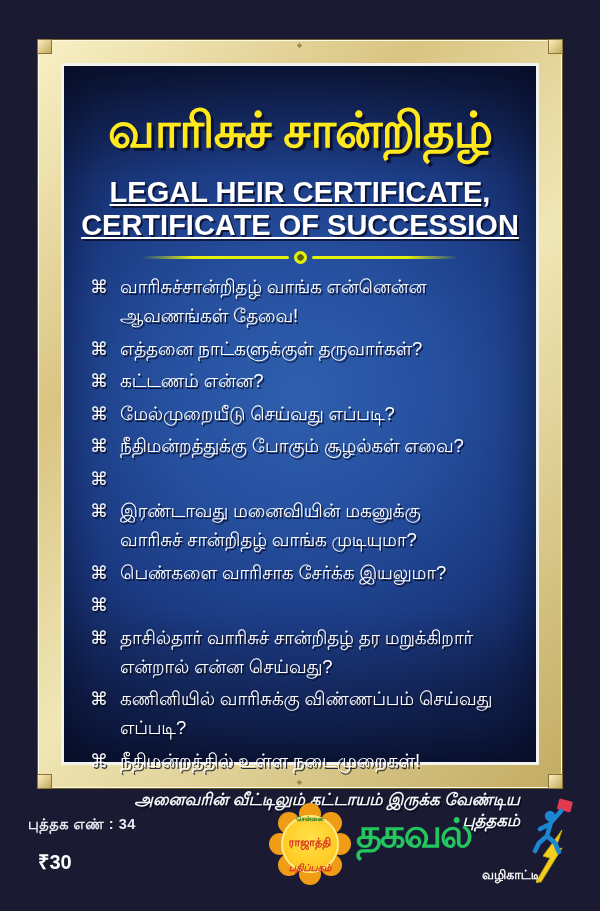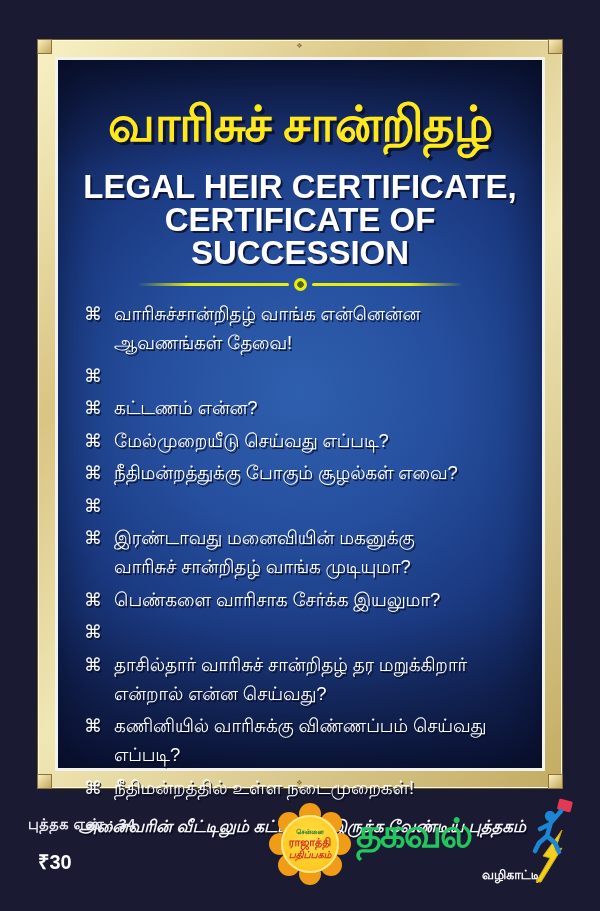--- a/index.html
+++ b/index.html
@@ -7,21 +7,21 @@
     width:600px;height:911px;position:relative;overflow:hidden;
     background:#1a1a32;
     font-family:"Liberation Sans", sans-serif;
   }
   
   .frame{
     position:absolute;left:38px;top:40px;width:524px;height:748px;
     box-sizing:border-box;
     background:linear-gradient(135deg,#f8f1c6 0%,#d9c482 30%,#f0e7b6 55%,#c3ab62 100%);
     box-shadow:0 0 0 1px #6b5a2a, inset 0 0 0 1px #fffbe0;
-    padding:17px;
+    padding:23px;
   }
   .corner{
     position:absolute;width:15px;height:15px;
     background:linear-gradient(135deg,#fff3c8,#bfa455);
     box-shadow:inset 0 0 0 1px #8a743a;
   }
   .corner.tl{left:-1px;top:-1px}.corner.tr{right:-1px;top:-1px}
   .corner.bl{left:-1px;bottom:-1px}.corner.br{right:-1px;bottom:-1px}
   .frame-ornament{
     position:absolute;left:50%;transform:translateX(-50%);
@@ -45,23 +45,24 @@
   }
   .main-title{
     text-align:center;
     font-size:49px;font-weight:bold;color:#ffe91c;
     white-space:nowrap;letter-spacing:-1px;
     text-shadow:3px 3px 0 rgba(10,14,40,.85);
     margin-top:10px;line-height:72px;
   }
   .subtitle{
     text-align:center;color:#ffffff;font-weight:bold;
-    font-size:33px;line-height:33px;letter-spacing:0px;
+    font-size:29px;line-height:33px;letter-spacing:0px;
     text-shadow:2px 2px 0 rgba(10,14,40,.8);
     margin-top:10px;
+    text-decoration:underline;
   }
   .divider{
     display:flex;align-items:center;justify-content:center;
     width:72%;margin:9px auto 4px auto;
   }
   .divider .line{flex:1;height:3px;border-radius:2px;}
   .divider .line.left{background:linear-gradient(90deg, rgba(230,239,10,0), #e6ef0a 35%, #e6ef0a);}
   .divider .line.right{background:linear-gradient(270deg, rgba(230,239,10,0), #e6ef0a 35%, #e6ef0a);}
   .divider .dot{
     width:13px;height:13px;border-radius:50%;margin:0 5px;
@@ -104,22 +105,23 @@
     background:#f09c16;
     box-shadow:
       0 -30px 0 #f09c16, 21px -21px 0 #f09c16, 30px 0 0 #f09c16,
       21px 21px 0 #f09c16, 0 30px 0 #f09c16, -21px 21px 0 #f09c16,
       -30px 0 0 #f09c16, -21px -21px 0 #f09c16;
   }
   .seal .inner{
     position:absolute;left:13px;top:13px;width:58px;height:58px;border-radius:50%;
     background:radial-gradient(circle at 50% 40%, #ffe14a 0%, #ffcc25 60%, #f7b51e 100%);
     box-shadow:inset 0 0 0 2px #fce98a;
-    display:flex;flex-direction:column;align-items:center;justify-content:center;
+    display:flex;flex-direction:column;align-items:center;justify-content:flex-start;
     text-align:center;
+    gap:13px;
   }
   .seal-line1{font-size:6.5px;font-weight:bold;color:#1b7a2a;line-height:8px;}
   .seal-line2{font-size:11px;font-weight:bold;color:#d42b1e;line-height:13px;}
   .seal-line3{font-size:9.5px;font-weight:bold;color:#d42b1e;line-height:12px;font-style:italic;}
   .brand{
     position:absolute;left:356px;top:2px;
     color:#22c55e;font-size:40px;font-weight:bold;letter-spacing:-2px;
     line-height:78px;white-space:nowrap;
   }
   .brand-sub{
@@ -154,20 +156,21 @@
         <div class="line right"></div>
       </div>
 
       <div class="q-list">
         <div class="q-item">
           <span class="q-bullet">⌘</span>
           <span class="q-text">வாரிசுச்சான்றிதழ் வாங்க என்னென்ன ஆவணங்கள் தேவை!</span>
         </div>
         <div class="q-item">
           <span class="q-bullet">⌘</span>
+          <span class="q-text">எத்தனை நாட்களுக்குள் தருவார்கள்?</span>
         </div>
         <div class="q-item">
           <span class="q-bullet">⌘</span>
           <span class="q-text">கட்டணம் என்ன?</span>
         </div>
         <div class="q-item">
           <span class="q-bullet">⌘</span>
           <span class="q-text">மேல்முறையீடு செய்வது எப்படி?</span>
         </div>
         <div class="q-item">

